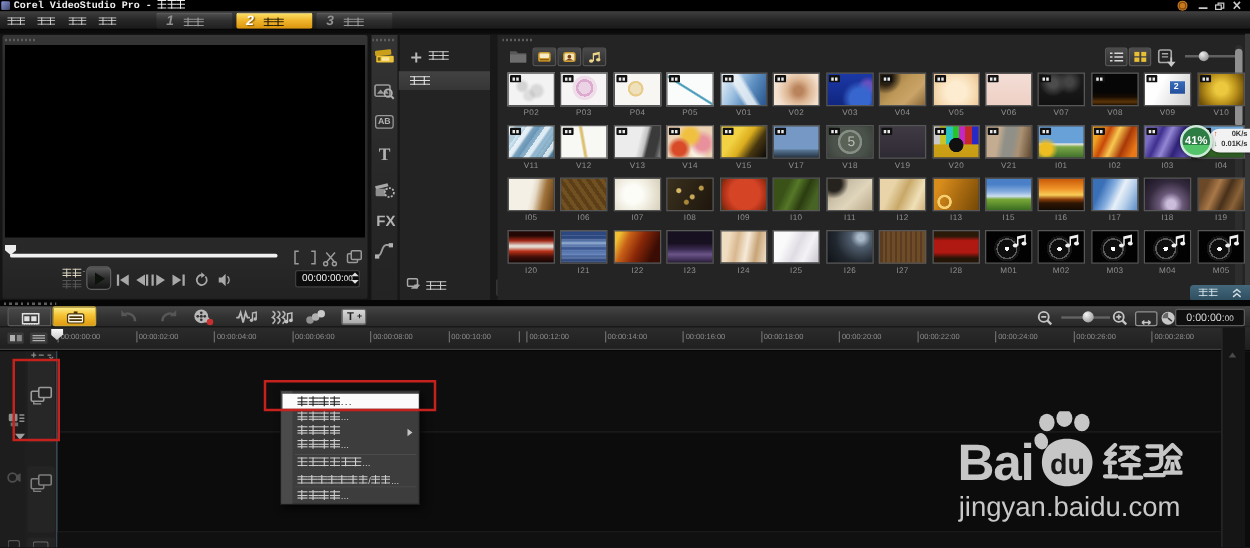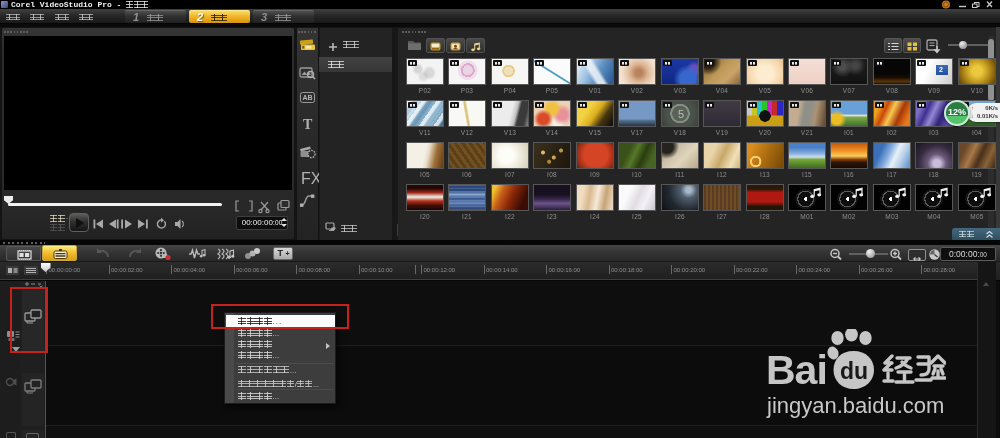--- a/index.html
+++ b/index.html
@@ -101,21 +101,21 @@
 <circle cx="11.5" cy="8.5" r="3" fill="none" stroke="#b0b0b0" stroke-width="1.4"></circle>
     <path d="M13.6 10.6 l2.4 2.4" stroke="#b0b0b0" stroke-width="1.6"></path>
 </svg>
 <div class="a" style="left:300px;top:92px;width:15px;height:11px;border:1.2px solid #9a9a9a;border-radius:2.5px;color:#b2b2b2;font-size:7px;font-weight:bold;text-align:center;line-height:9px">AB</div>
 <div class="a" style="left:303px;top:117px;font-family:'Liberation Serif',serif;font-weight:bold;font-size:14px;color:#b2b2b2">T</div>
 <svg class="a" style="left:299px;top:145px" width="17" height="14" viewBox="0 0 17 14">
 <path d="M1 4 l10 -2.5 .8 2.5 -10 2.5 z" fill="#a8a8a8"></path>
 <rect x="1.5" y="6" width="9.5" height="6" rx="1" fill="#8e8e8e"></rect>
 <circle cx="12.5" cy="9" r="3.6" fill="#2a2a2a" stroke="#b4b4b4" stroke-width="1.4" stroke-dasharray="1.6 1.1"></circle>
 </svg>
-<div class="a" style="left:301px;top:170px;font-size:16px;font-weight:normal;color:#b2b2b2;letter-spacing:0">FX</div>
+<div class="a" style="left:301px;top:170px;font-size:12px;font-weight:bold;color:#b2b2b2;letter-spacing:0">FX</div>
 <svg class="a" style="left:299px;top:193px" width="17" height="15" viewBox="0 0 17 15">
 <path d="M3 12 C 7 12 6 3 10 3 L13 3" fill="none" stroke="#9a9a9a" stroke-width="1.5"></path>
 <rect x="1" y="10.5" width="3.4" height="3.4" fill="#b0b0b0"></rect>
     <rect x="12" y="1.5" width="3.4" height="3.4" fill="#b0b0b0"></rect>
 </svg>
 <div class="a" style="left:319px;top:28px;width:73px;height:212px;background:#232323;border-left:1px solid #191919"></div>
 <div class="a" style="left:328px;top:38px;width:10px;height:10px"><svg width="10" height="10">
       <path d="M5 1 v8 M1 5 h8" stroke="#b8b8b8" stroke-width="1.6"></path>
     </svg></div>
 <div class="a" style="left:343px;top:40px;font-size:7.5px;color:#cfcfcf"><i class="z"></i><i class="z"></i></div>
@@ -597,13 +597,13 @@
 </g>
   </svg>
 <div class="a" style="left:767px;top:393px;font-size:22px;color:#c8c8c8;letter-spacing:0">jingyan.baidu.com</div>
 <div class="a" style="left:967px;top:103px;width:33px;height:19px;background:#f2f2f2;border-radius:9px 0 0 9px;box-shadow:0 1px 2px rgba(0,0,0,.4)">
 <span style="position:absolute;left:4px;top:2px;font-size:6px;color:#d04038;font-weight:bold">↑</span>
 <span style="position:absolute;right:2px;top:1.5px;font-size:6px;color:#333;font-weight:bold">0K/s</span>
 <span style="position:absolute;left:4px;top:10px;font-size:6px;color:#2a9a50;font-weight:bold">↓</span>
 <span style="position:absolute;right:2px;top:9.5px;font-size:6px;color:#333;font-weight:bold">0.01K/s</span>
   </div>
 <div class="a" style="left:944px;top:100px;width:26px;height:26px;border-radius:50%;border:2px solid #cdebd8;background:linear-gradient(#2c7c44 0 62%,#54c46a 62%);box-shadow:0 1px 3px rgba(0,0,0,.5)">
-<span style="position:absolute;left:0;top:5px;width:22px;text-align:center;font-size:9px;font-weight:bold;color:#fff">12%</span>
+<span style="position:absolute;left:0;top:5px;width:22px;text-align:center;font-size:9px;font-weight:bold;color:#fff">41%</span>
   </div>
 </body></html>

